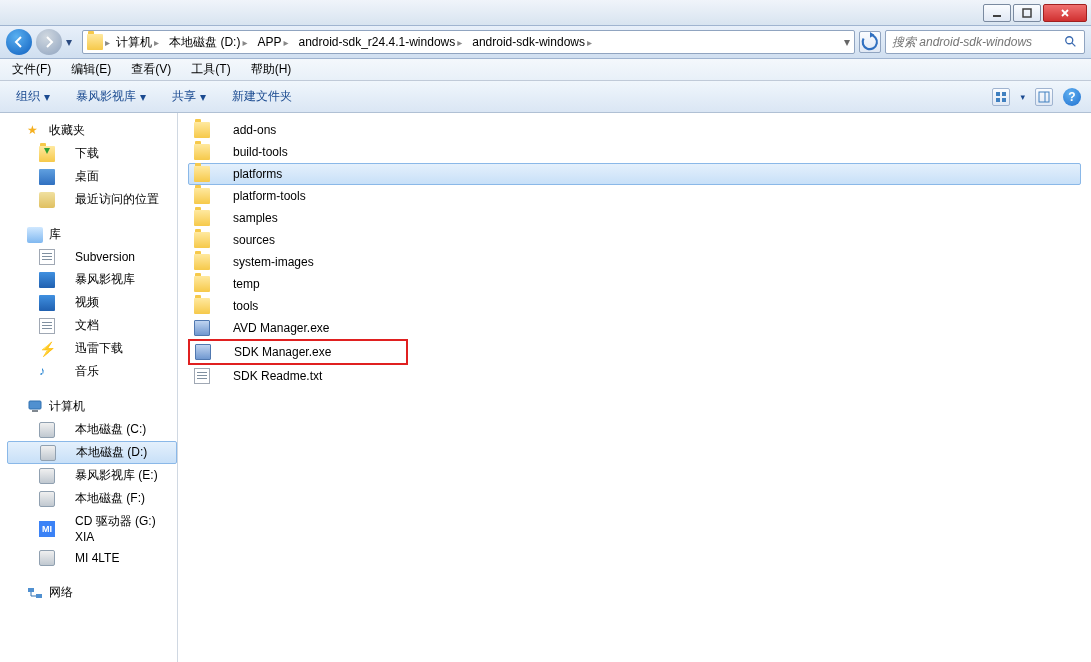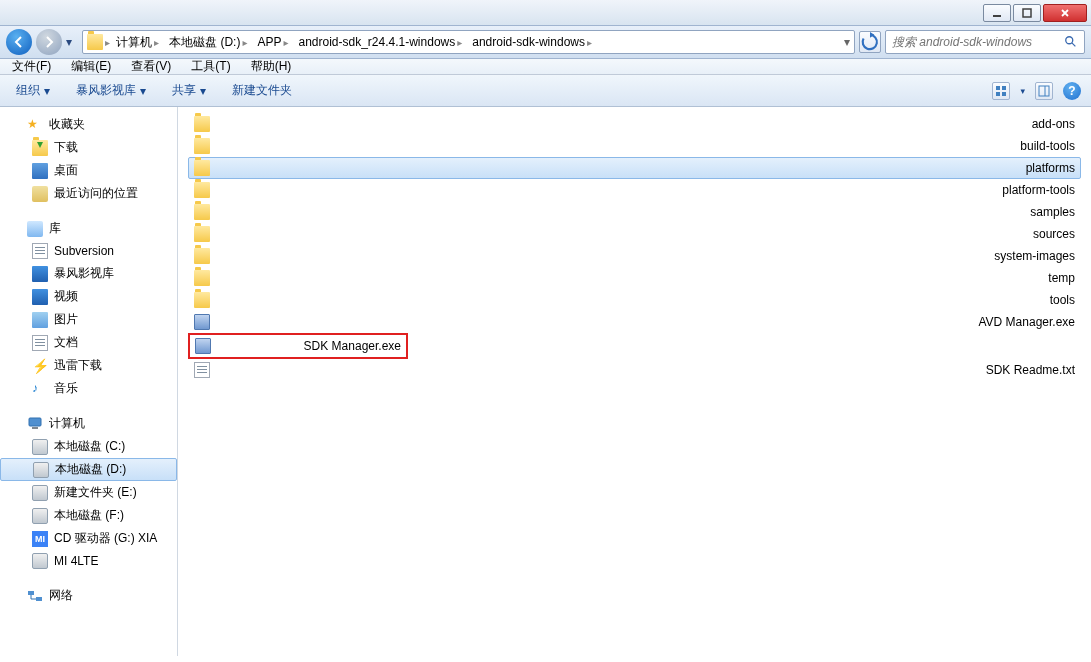--- a/index.html
+++ b/index.html
@@ -19,42 +19,42 @@
 .dropdown-arrow { width: 12px; color: #2a4a80; }
 .addressbar { flex: 1; height: 24px; background: #fff; border: 1px solid #90a4c0; border-radius: 2px; display: flex; align-items: center; padding: 0 4px; gap: 2px; }
 .crumb { display: flex; align-items: center; gap: 2px; padding: 2px 4px; cursor: pointer; }
 .crumb-sep { color: #888; font-size: 10px; }
 .refresh-btn { width: 22px; height: 22px; border: 1px solid #90a4c0; background: linear-gradient(#fafcff,#e0e8f4); border-radius: 2px; display: flex; align-items: center; justify-content: center; cursor: pointer; }
 .searchbox { width: 200px; height: 24px; background: #fff; border: 1px solid #90a4c0; border-radius: 2px; display: flex; align-items: center; padding: 0 6px; }
 .searchbox input { flex: 1; border: none; outline: none; font-style: italic; color: #888; font-family: inherit; font-size: 12px; }
 .searchbox svg { width: 14px; height: 14px; fill: #3a6ab0; }
 
 
-.menubar { height: 16px; background: linear-gradient(#f4f8fc,#e8f0f8); border-bottom: 1px solid #c0cad8; display: flex; align-items: center; padding: 0 6px; gap: 8px; }
+.menubar { height: 22px; background: linear-gradient(#f4f8fc,#e8f0f8); border-bottom: 1px solid #c0cad8; display: flex; align-items: center; padding: 0 6px; gap: 8px; }
 .menuitem { padding: 2px 6px; cursor: pointer; }
 
 
 .toolbar { height: 32px; background: linear-gradient(#f0f6fc,#dae6f4); border-bottom: 1px solid #b0c0d4; display: flex; align-items: center; padding: 0 10px; gap: 14px; color: #1a4a90; justify-content: flex-end; }
 .toolbtn { display: flex; align-items: center; gap: 4px; cursor: pointer; padding: 3px 6px; }
 .tool-right { margin-left: auto; display: flex; align-items: center; gap: 10px; }
 .toolicon { width: 18px; height: 18px; border: 1px solid #a0b4d0; background: linear-gradient(#fafcff,#e0e8f4); border-radius: 2px; display: flex; align-items: center; justify-content: center; cursor: pointer; }
 .helpicon { width: 18px; height: 18px; border-radius: 9px; background: radial-gradient(circle at 40% 30%, #60b0f0, #2070d0); color: #fff; display: flex; align-items: center; justify-content: center; font-weight: bold; font-size: 12px; cursor: pointer; }
 
 
 .body { display: flex; height: calc(662px - 26px - 33px - 22px - 32px); }
 .sidebar { width: 178px; border-right: 1px solid #d0d8e2; overflow-y: auto; padding: 6px 0; background: #fff; }
 .tree-group { margin-bottom: 12px; }
 .tree-head { display: flex; align-items: center; gap: 6px; padding: 3px 8px 3px 12px; cursor: pointer; }
 .tree-head .disclosure { width: 9px; height: 9px; display: flex; align-items: center; justify-content: center; color: #666; font-size: 9px; }
-.tree-item { display: flex; align-items: center; gap: 6px; padding: 3px 8px 3px 32px; cursor: pointer; }
+.tree-item { display: flex; align-items: center; gap: 20px; padding: 3px 8px 3px 32px; cursor: pointer; margin-left: 7px; }
 .tree-item.selected { background: linear-gradient(#e4f0fc,#c8e0f8); border: 1px solid #8ab8e8; border-radius: 2px; padding-top:2px; padding-bottom:2px; }
 .icon16 { width: 16px; height: 16px; flex-shrink: 0; }
 
 .filepane { flex: 1; padding: 6px 10px; background: #fff; overflow-y: auto; }
-.file-item { display: flex; align-items: center; gap: 6px; padding: 3px 6px; cursor: pointer; justify-content: space-between; }
+.file-item { display: flex; align-items: center; gap: 23px; padding: 3px 6px; cursor: pointer; }
 .file-item.selected { background: linear-gradient(#e4f0fc,#c8e0f8); border: 1px solid #8ab8e8; border-radius: 2px; padding: 2px 5px; }
 .file-item.highlighted { border: 2px solid #e02020; padding: 3px 5px; width: 220px;}
 
 
 .ico-folder { background: linear-gradient(#ffe9a0,#f6c94a); border-radius: 1px; position: relative; }
 .ico-folder::before { content:''; position:absolute; top:-3px; left:1px; width:6px; height:3px; background:#f6c94a; border-radius:1px 1px 0 0; }
 .ico-star { color:#f5b020; }
 .ico-drive { background: linear-gradient(#f0f0f0,#c0c8d0); border: 1px solid #90a0b0; border-radius: 2px; }
 .ico-text { background:#fff; border:1px solid #a0a8b4; position:relative; }
 .ico-text::after{ content:''; position:absolute; left:2px; right:2px; top:3px; height:1px; background:#8090a0; box-shadow: 0 3px 0 #8090a0, 0 6px 0 #8090a0; }
@@ -228,24 +228,20 @@
         </div>
       <div class="tree-item">
           <span class="icon16 ico-video"></span>
           <span>暴风影视库</span>
         </div>
       <div class="tree-item">
           <span class="icon16 ico-video"></span>
           <span>视频</span>
         </div>
       <div class="tree-item">
-          <span class="icon16 ico-img"></span>
-          <span>图片</span>
-        </div>
-      <div class="tree-item">
           <span class="icon16 ico-text"></span>
           <span>文档</span>
         </div>
       <div class="tree-item">
           <span class="icon16 ico-thunder">⚡</span>
           <span>迅雷下载</span>
         </div>
       <div class="tree-item">
           <span class="icon16 ico-music">♪</span>
           <span>音乐</span>
@@ -264,21 +260,21 @@
       <div class="tree-item">
           <span class="icon16 ico-drive"></span>
           <span>本地磁盘 (C:)</span>
         </div>
       <div class="tree-item selected">
           <span class="icon16 ico-drive"></span>
           <span>本地磁盘 (D:)</span>
         </div>
       <div class="tree-item">
           <span class="icon16 ico-drive"></span>
-          <span>新建文件夹 (E:)</span>
+          <span>暴风影视库 (E:)</span>
         </div>
       <div class="tree-item">
           <span class="icon16 ico-drive"></span>
           <span>本地磁盘 (F:)</span>
         </div>
       <div class="tree-item">
           <span class="icon16 ico-mi">MI</span>
           <span>CD 驱动器 (G:) XIA</span>
         </div>
       <div class="tree-item">

